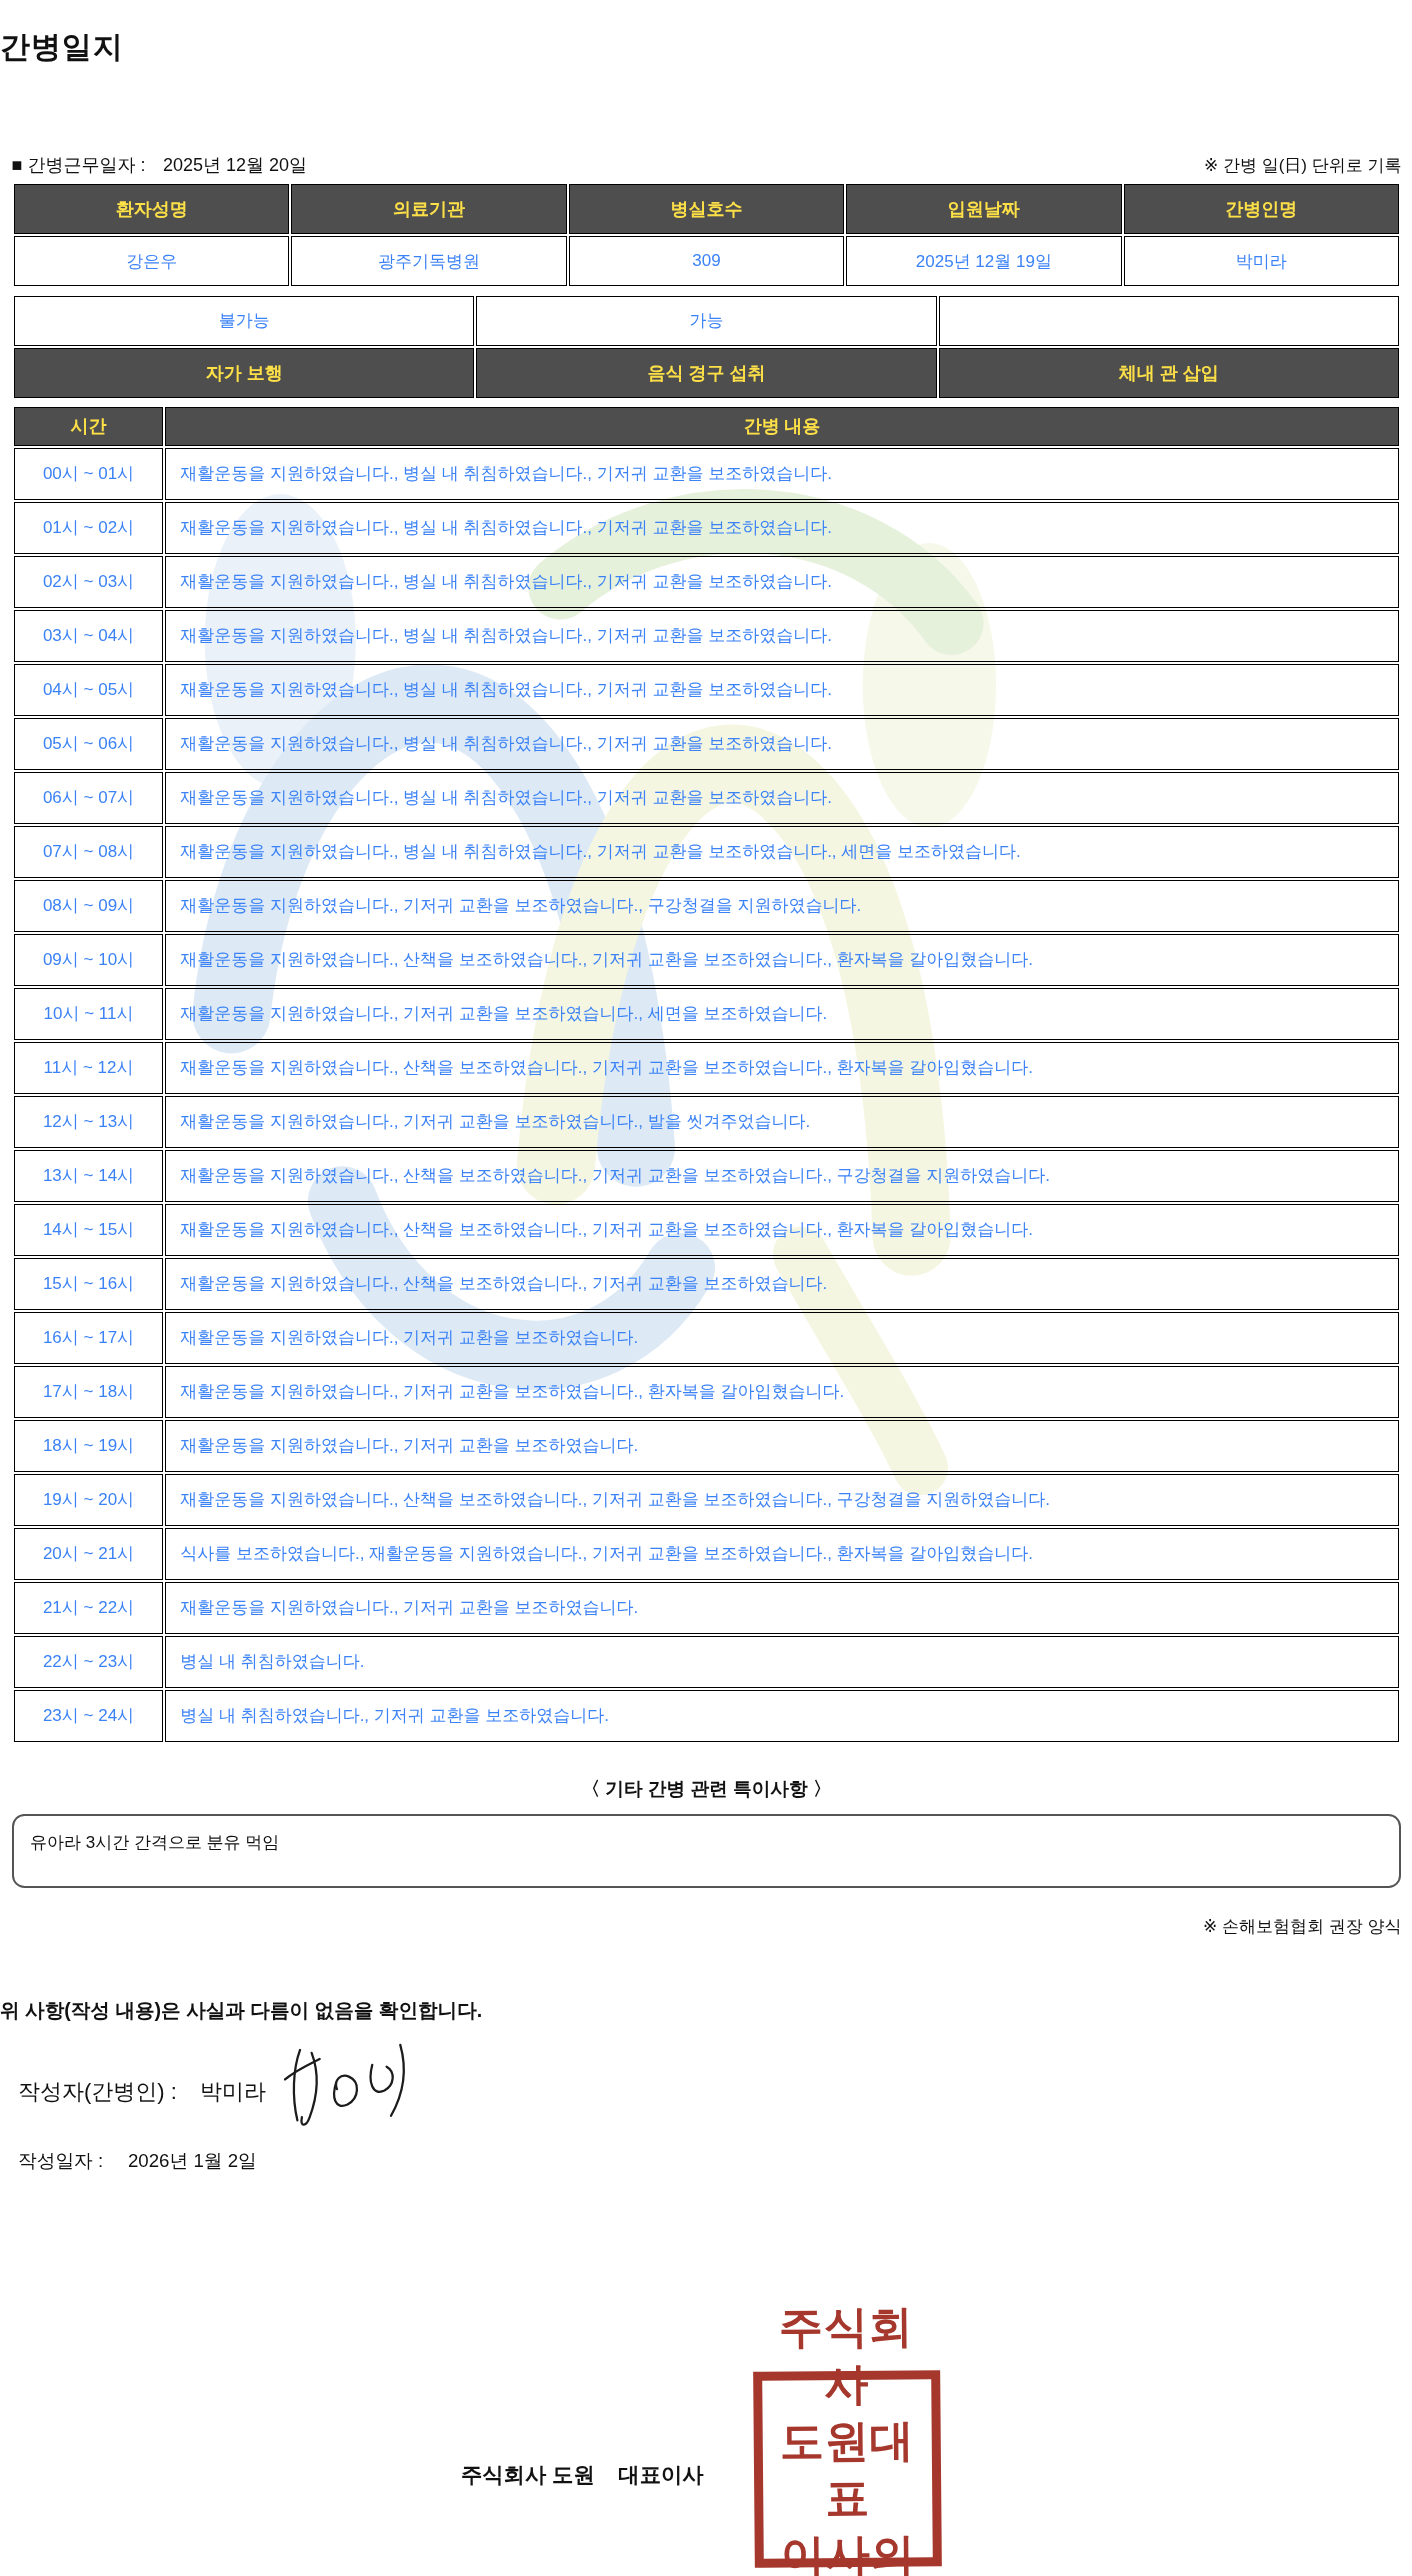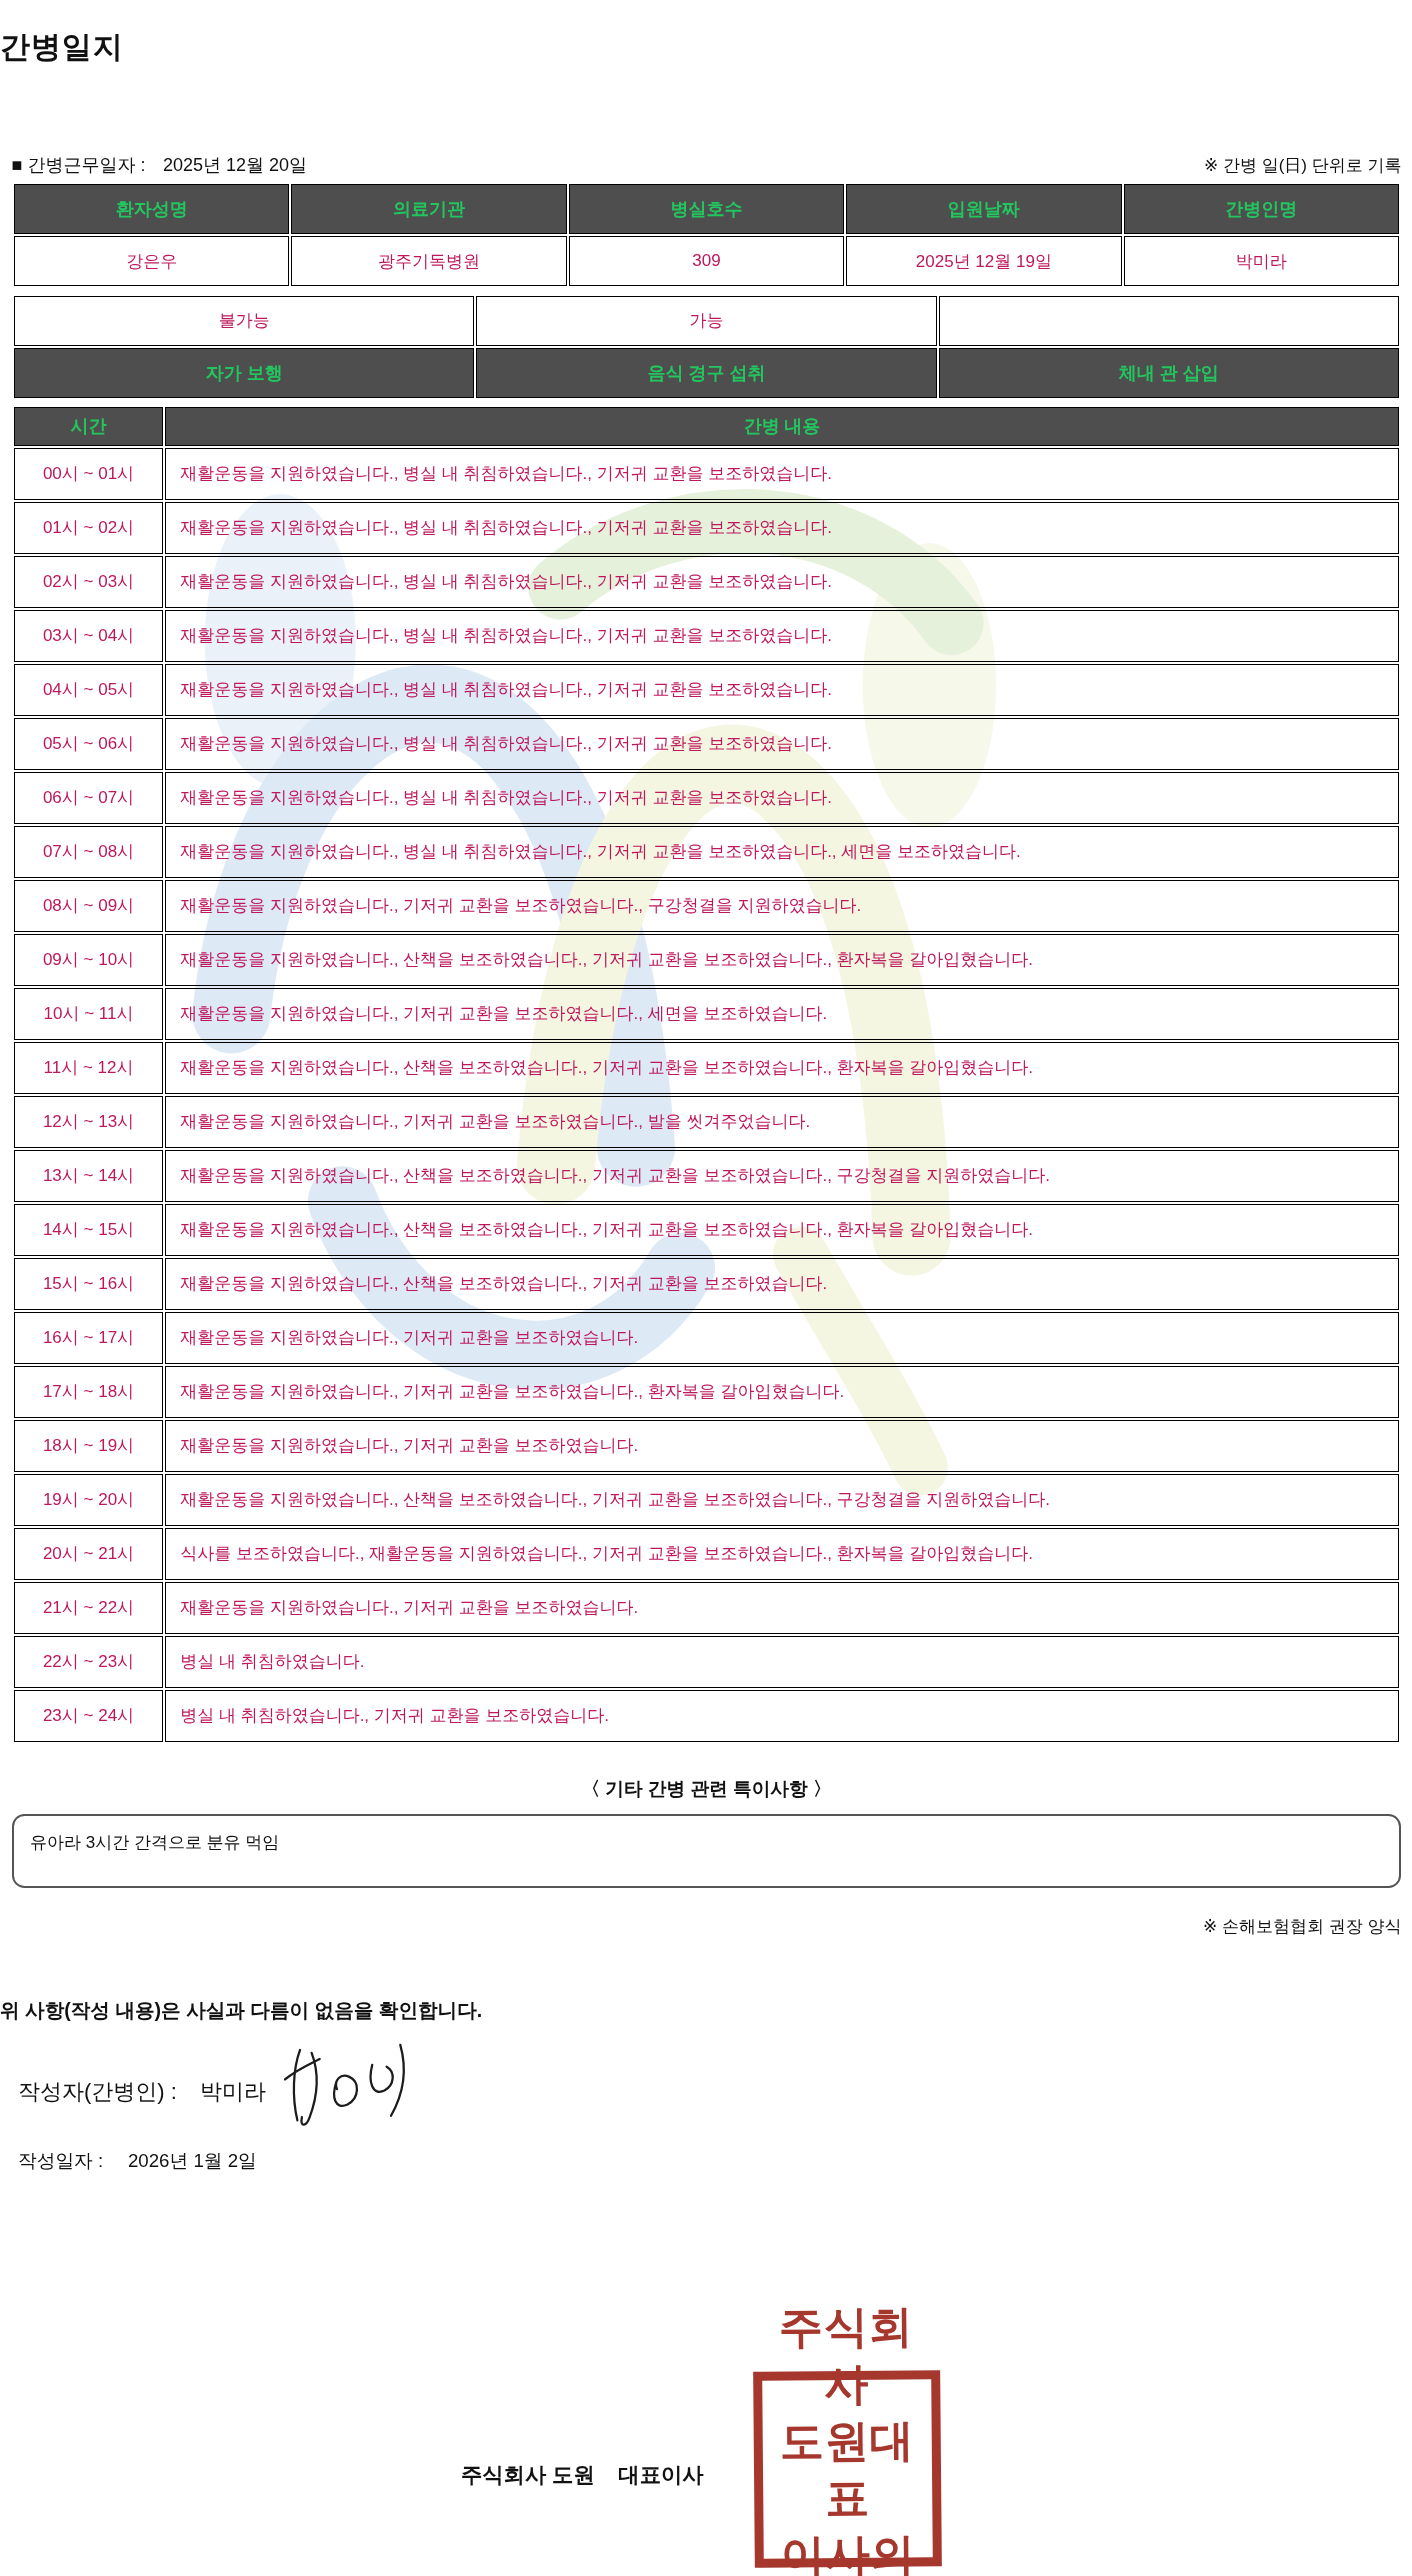--- a/index.html
+++ b/index.html
@@ -13,22 +13,22 @@
 
   .doc-title { font-size:30px; font-weight:bold; padding-top:27px; letter-spacing:0.9px; }
 
   .meta-row { display:flex; justify-content:space-between; align-items:flex-end; margin:85px 11.6px 0 11.6px; }
   .meta-left { font-size:18px; }
   .meta-left .val { margin-left:12.5px; }
   .meta-right { font-size:17px; }
 
   table { border-collapse:separate; border-spacing:2.7px 2.7px; width:1389px; margin:5.3px auto 0 auto; table-layout:fixed; }
   th, td { border:1.8px solid #000; }
-  th { background:#4e4e4e; color:#22c55e; font-weight:bold; font-size:18px; height:50px; text-align:center; }
-  td { background:transparent; font-size:17px; height:50px; text-align:center; color:#be185d; }
+  th { background:#4e4e4e; color:#fde047; font-weight:bold; font-size:18px; height:50px; text-align:center; }
+  td { background:transparent; font-size:17px; height:50px; text-align:center; color:#3b82f6; }
 
   .log-table th { height:39px;font-family:Liberation Serif, serif; }
   .log-table td { height:52px; }
   .log-table .time-cell { width:149px; text-align:center; }
   .log-table .content-cell { text-align:left; padding-left:14.2px; }
 
   .notes-heading { text-align:center; font-size:18.7px; font-weight:bold; margin-top:32px; }
   .notes-box { width:1389px; margin:12.5px auto 0 auto; height:74px; border:2.7px solid #555; border-radius:12.5px; padding:14.2px 16px; font-size:17px; background:#fff; }
   .form-note { text-align:right; font-size:17px; margin:27px 11.6px 0 0; }
 

